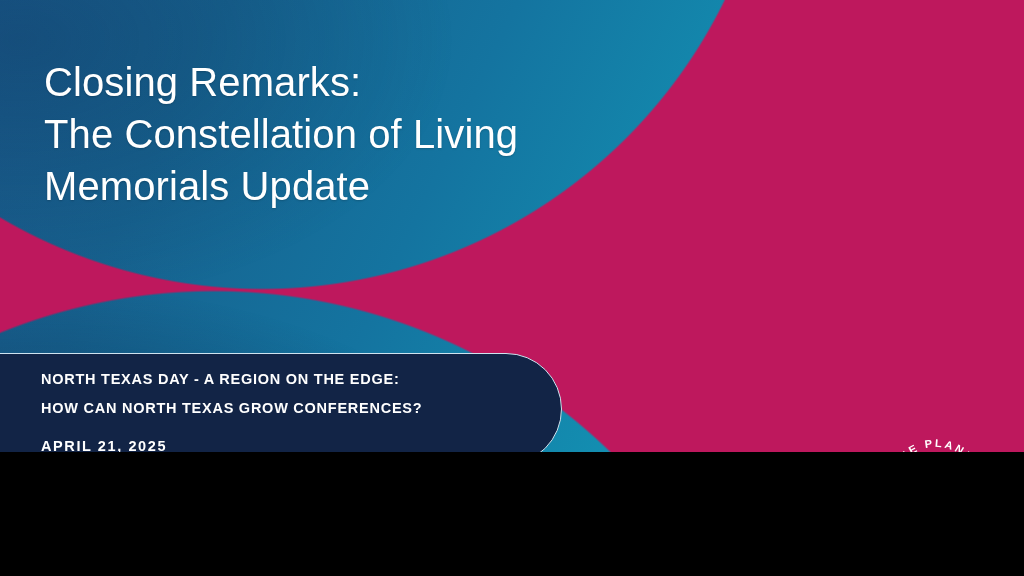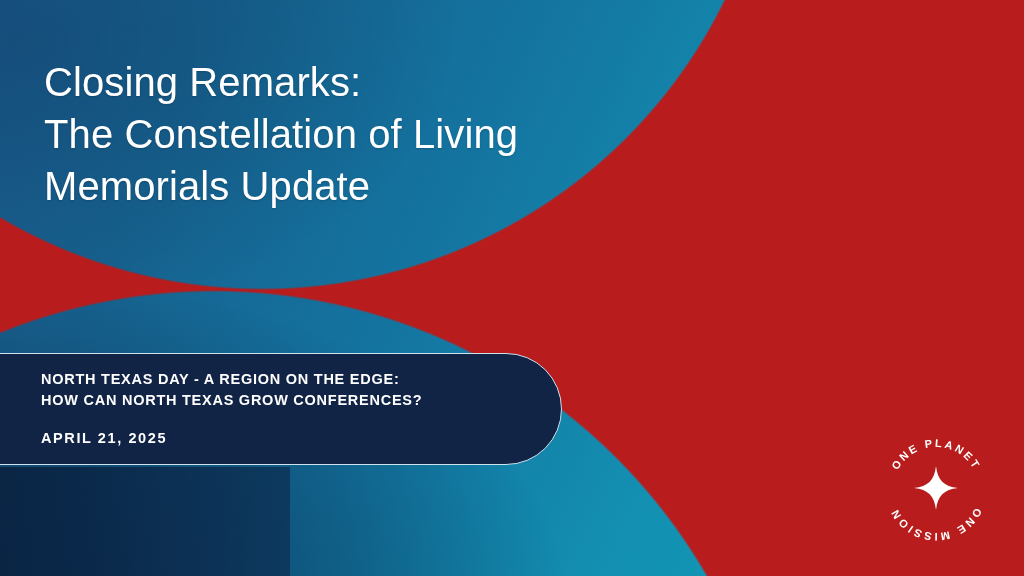--- a/index.html
+++ b/index.html
@@ -4,23 +4,23 @@
 <title>EarthX 2025 Closing Remarks Slide</title>
 <style>
   html, body {
     margin: 0;
     padding: 0;
     background: #000;
   }
   #slide {
     position: relative;
     width: 1024px;
-    height: 576px;
+    height: 452px;
     overflow: hidden;
-    background: #b91c1c;
+    background: #be185d;
     font-family: "Liberation Sans", sans-serif;
   }
 
   
   .bg-shape {
     position: absolute;
     inset: 0;
     background:
       linear-gradient(115deg,
         #1b5b8c 0%,
@@ -86,20 +86,21 @@
     justify-content: center;
     padding-left: 56px;
   }
   .pill-line {
     color: #ffffff;
     font-size: 14.5px;
     font-weight: 700;
     letter-spacing: 0.75px;
     line-height: 21px;
     white-space: nowrap;
+    margin-top: 8px;
   }
   .pill-date {
     letter-spacing: 1.6px;
     margin-top: 17px;
   }
 
   
   .logo-panel {
     position: absolute;
     left: 0;

